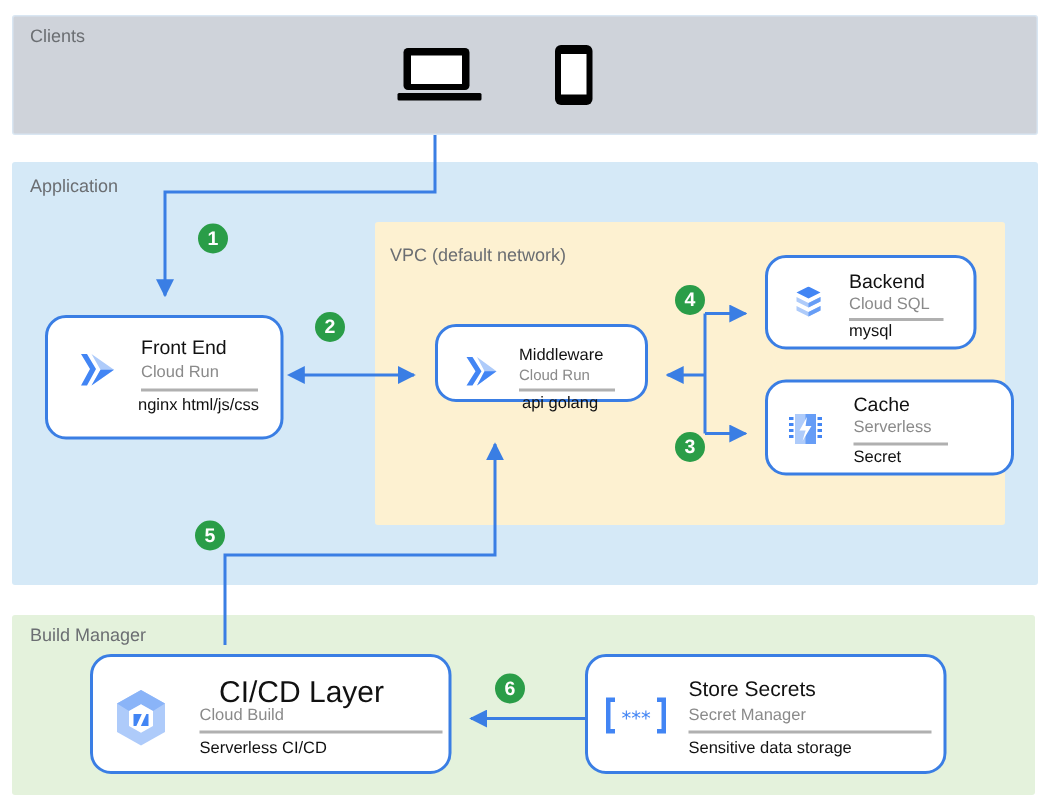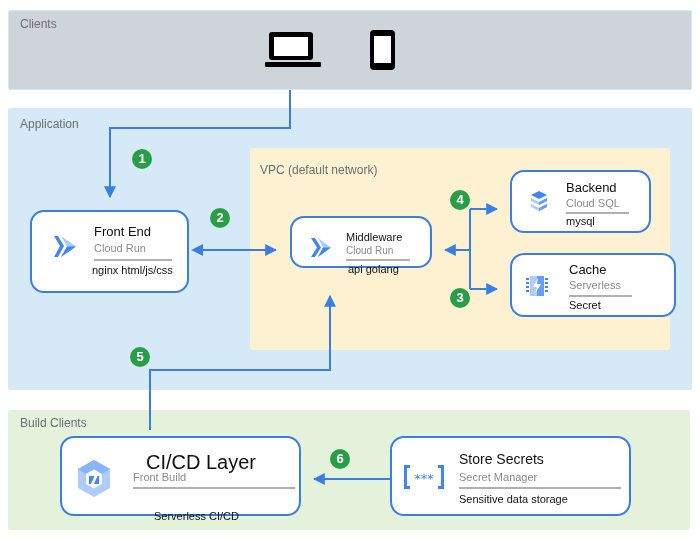--- a/index.html
+++ b/index.html
@@ -25,21 +25,21 @@
 <div class="zone" id="zone-clients"></div>
 <div class="zone-label" style="left:20px;top:17px;">Clients</div>
 
 <div class="zone" id="zone-app"></div>
 <div class="zone-label" style="left:20px;top:117px;">Application</div>
 
 <div class="zone" id="zone-vpc"></div>
 <div class="zone-label" style="left:260px;top:163px;">VPC (default network)</div>
 
 <div class="zone" id="zone-build"></div>
-<div class="zone-label" style="left:20px;top:416px;">Build Clients</div>
+<div class="zone-label" style="left:20px;top:416px;">Build Manager</div>
 
 <svg style="position:absolute;left:264px;top:30px;" width="58" height="40">
   <rect x="5" y="2" width="44" height="28" rx="3" fill="#000"></rect>
   <rect x="10" y="7" width="34" height="19" fill="#fff"></rect>
   <rect x="1" y="32" width="56" height="5" rx="1" fill="#000"></rect>
 </svg>
 <svg style="position:absolute;left:369px;top:29px;" width="28" height="43">
   <rect x="1" y="1" width="25" height="40" rx="4" fill="#000"></rect>
   <rect x="5" y="7" width="17" height="27" fill="#fff"></rect>
 </svg>
@@ -141,23 +141,23 @@
 
 <div class="card" style="left:60px;top:436px;width:241px;height:80px;">
   <svg class="icon" style="left:15px;top:22px;" width="34" height="38">
     <path d="M17,0 L33,9 L33,28 L17,37 L1,28 L1,9 z" fill="#aecbfa"></path>
     <path d="M17,0 L33,9 L25,14 L17,9.5 L9,14 L1,9 z" fill="#8ab4f8"></path>
     <path d="M9,14 L17,9.5 L25,14 L25,24 L17,28.5 L9,24 z" fill="#ffffff"></path>
     <path d="M12,16 L22,16 L22,24 L12,24 z" fill="#4285f4"></path>
     <path d="M18,15 L21,15 L16,26 L13,26 z" fill="#ffffff"></path>
   </svg>
   <div class="title" style="left:84px;top:13px;font-size:20px;">CI/CD Layer</div>
-  <div class="sub" style="left:71px;top:33px;">Front Build</div>
+  <div class="sub" style="left:71px;top:33px;">Cloud Build</div>
   <div class="rule" style="left:71px;top:49px;width:162px;"></div>
-  <div class="desc" style="left:71px;top:72px;margin-left:21px;">Serverless CI/CD</div>
+  <div class="desc" style="left:71px;top:55px;">Serverless CI/CD</div>
 </div>
 
 <div class="card" style="left:390px;top:436px;width:241px;height:80px;">
   <svg class="icon" style="left:11px;top:26px;" width="42" height="26">
     <path d="M1,1 L7,1 L7,4 L4,4 L4,22 L7,22 L7,25 L1,25 z" fill="#4285f4"></path>
     <path d="M41,1 L35,1 L35,4 L38,4 L38,22 L35,22 L35,25 L41,25 z" fill="#4285f4"></path>
     <text x="21" y="19" text-anchor="middle" font-family="DejaVu Sans, sans-serif" font-size="13" fill="#4285f4">***</text>
   </svg>
   <div class="title" style="left:67px;top:13px;font-size:14px;">Store Secrets</div>
   <div class="sub" style="left:67px;top:33px;">Secret Manager</div>

